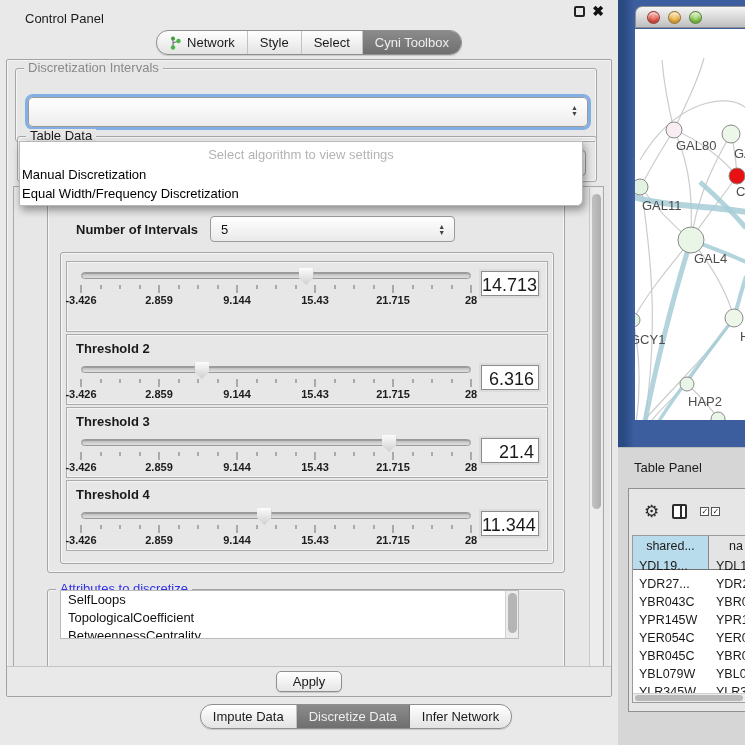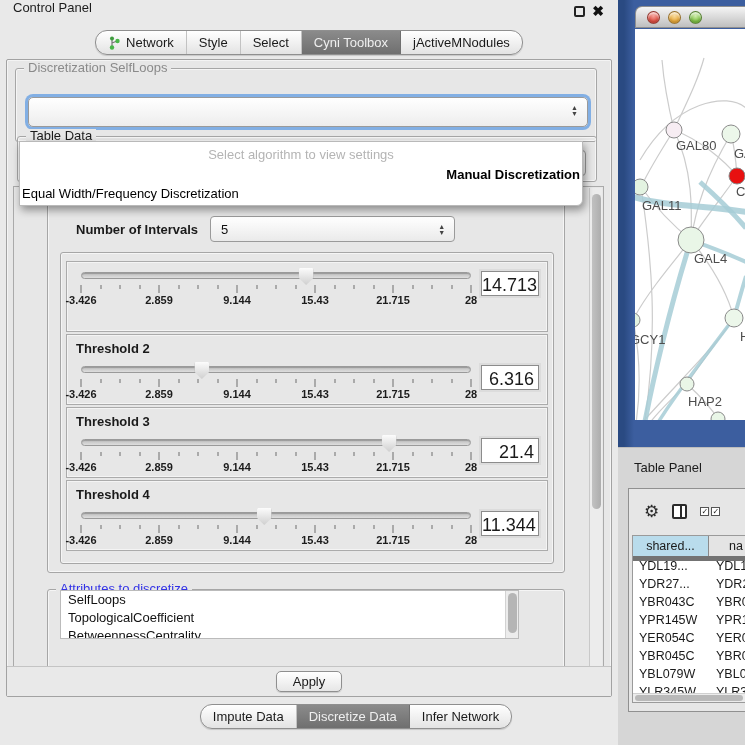--- a/index.html
+++ b/index.html
@@ -1,21 +1,21 @@
 <!DOCTYPE html>
 <html><head>
 <meta charset="utf-8">
 <style>
   * { margin:0; padding:0; box-sizing:border-box; }
   html,body { width:745px; height:745px; overflow:hidden; }
   body { font-family:"Liberation Sans", sans-serif; background:#dedede; position:relative; font-size:13px; color:#1a1a1a; }
 
   
   .control-panel { position:absolute; left:0; top:0; width:618px; height:745px; background:#e9e9e9; }
-  .cp-titlebar { position:relative; height:26px; display:flex; align-items:flex-start; padding-left:13px; }
+  .cp-titlebar { position:relative; height:26px; display:flex; align-items:flex-end; padding-left:25px; }
   .cp-title { font-size:13px; color:#1c1c1c; }
   .win-btns { position:absolute; right:14px; top:6px; display:flex; gap:7px; align-items:center; }
   .float-icon { width:11px; height:11px; border:2px solid #222; border-radius:2px; background:transparent; }
   .close-icon { font-size:14px; font-weight:bold; color:#111; line-height:11px; }
 
   
   .tab-row { position:absolute; left:0; top:30px; width:100%; display:flex; justify-content:center; }
   .seg-group { display:flex; border:1px solid #8f8f8f; border-radius:12px; overflow:hidden; background:linear-gradient(#ffffff,#e3e3e3); box-shadow:0 1px 1px rgba(0,0,0,.15); height:25px; }
   .seg { padding:4px 12px 4px 12px; font-size:13px; color:#1a1a1a; border-right:1px solid #c2c2c2; display:flex; align-items:center; gap:5px; white-space:nowrap; }
   .seg:last-child { border-right:none; }
@@ -37,21 +37,21 @@
 
   .combo { position:relative; height:26px; border:1px solid #9a9a9a; border-radius:4px; background:linear-gradient(#ffffff,#eaeaea); display:flex; align-items:center; padding:0 26px 0 10px; font-size:13px; color:#111; }
   .combo .spinner { position:absolute; right:6px; top:4px; width:13px; height:17px; display:flex; flex-direction:column; align-items:center; justify-content:center; color:#444; }
   .combo .spinner span { font-size:7px; line-height:6px; }
   .tabledata-combo { margin:13px 10px 0 12px; }
 
   
   .algo-popup { position:absolute; left:12px; top:81px; width:564px; height:65px; background:#ffffff; border:1px solid #b9b9b9; border-radius:0 0 6px 0; box-shadow:2px 4px 9px rgba(0,0,0,.4); z-index:30; padding-top:3px; }
   .algo-popup .ph { text-align:center; color:#b4b4b4; font-size:13px; height:20px; line-height:20px; }
   .algo-popup .item { padding:0 2px; font-size:13px; height:19px; line-height:19px; color:#000; }
-  .algo-popup .item.first { font-weight:bold;text-align:right; }
+  .algo-popup .item.first { font-weight:normal; }
 
   
   .scrollpane { position:absolute; left:6px; top:126px; width:591px; height:483px; border:1px solid #aaaaaa; background:#e7e7e7; overflow:hidden; }
   .v-scrollbar { position:absolute; right:1px; top:1px; width:13px; bottom:1px; background:#ececec; border-left:1px solid #c9c9c9; }
   .v-thumb { position:absolute; left:2px; width:9px; border-radius:5px; background:linear-gradient(90deg,#c2c2c2,#adadad); }
   .sp-content { position:absolute; left:0; top:0; right:14px; bottom:0; }
 
   .interval-group { position:relative; margin:10px 24px 0 33px; height:376px; }
   .noi-row { display:flex; align-items:center; margin:18px 10px 4px 28px; }
   .noi-label { font-weight:bold; font-size:13px; margin-right:12px; }
@@ -97,21 +97,21 @@
   .tp-titlebar { position:absolute; left:0; top:447px; width:127px; height:40px; display:flex; align-items:center; padding-left:16px; background:#d6d6d6; border-top:1px solid #bdbdbd; }
   .tp-title { font-size:13px; color:#1c1c1c; }
   .table-panel { position:absolute; left:10px; top:488px; width:117px; height:224px; border:1px solid #909090; border-right:none; background:#e6e6e6; }
   .tp-toolbar { height:44px; display:flex; align-items:center; gap:13px; padding-left:15px; }
   .gear-icon { font-size:17px; color:#2b2b2b; line-height:17px; }
   .cols-icon { width:15px; height:15px; border:2px solid #2b2b2b; border-radius:2px; background:#fff; position:relative; }
   .cols-icon:after { content:""; position:absolute; left:50%; top:0; bottom:0; width:2px; background:#2b2b2b; }
   .check-pair { display:flex; gap:2px; }
   .mini-check { width:9px; height:9px; border:1px solid #555; background:#fff; font-size:8px; line-height:8px; text-align:center; color:#222; }
   .tp-table { position:absolute; left:3px; top:46px; right:0; bottom:8px; background:#ffffff; border:1px solid #9a9a9a; border-right:none; overflow:hidden; }
-  .tp-header { display:flex; height:25px; border-bottom:5px solid #737373; font-size:12.5px; }
+  .tp-header { display:flex; height:34px; border-bottom:1px solid #737373; font-size:12.5px; }
   .tp-header .hc1 { width:76px; background:#b9dcec; border-right:1px solid #8a8a8a; text-align:center; line-height:20px; }
   .tp-header .hc2 { flex:1; background:#e4e4e4; text-align:right; line-height:20px; padding-right:2px; white-space:nowrap; overflow:hidden; }
   .tp-rows { position:absolute; left:0; top:21px; right:0; bottom:9px; overflow:hidden; }
   .tp-row { display:flex; height:18px; font-size:12.5px; line-height:18px; }
   .tp-row .c1 { width:76px; padding-left:6px; white-space:nowrap; overflow:hidden; }
   .tp-row .c2 { flex:1; padding-left:7px; white-space:nowrap; overflow:hidden; }
   .h-scrollbar { position:absolute; left:0; bottom:0; right:0; height:9px; background:#ececec; border-top:1px solid #d0d0d0; }
   .h-thumb { position:absolute; left:2px; top:1px; height:6px; width:96%; border-radius:4px; background:#b9b9b9; }
 </style>
 </head>
@@ -139,30 +139,27 @@
         </div>
         <div class="seg">
           <span>Style</span>
         </div>
         <div class="seg">
           <span>Select</span>
         </div>
         <div class="seg active">
           <span>Cyni Toolbox</span>
         </div>
-        <div class="seg">
-          <span>jActiveMNodules</span>
-        </div>
       </div>
   </div>
 
   <div class="outer-panel">
 
     <div class="group disc-group">
-      <span class="legend gray">Discretization SelfLoops</span>
+      <span class="legend gray">Discretization Intervals</span>
       <div class="disc-combo">
         <div class="combo" style="border:none;background:transparent;height:28px;">
           <span class="spinner">
               <span>▲</span>
               <span>▼</span>
             </span>
         </div>
       </div>
     </div>
 

